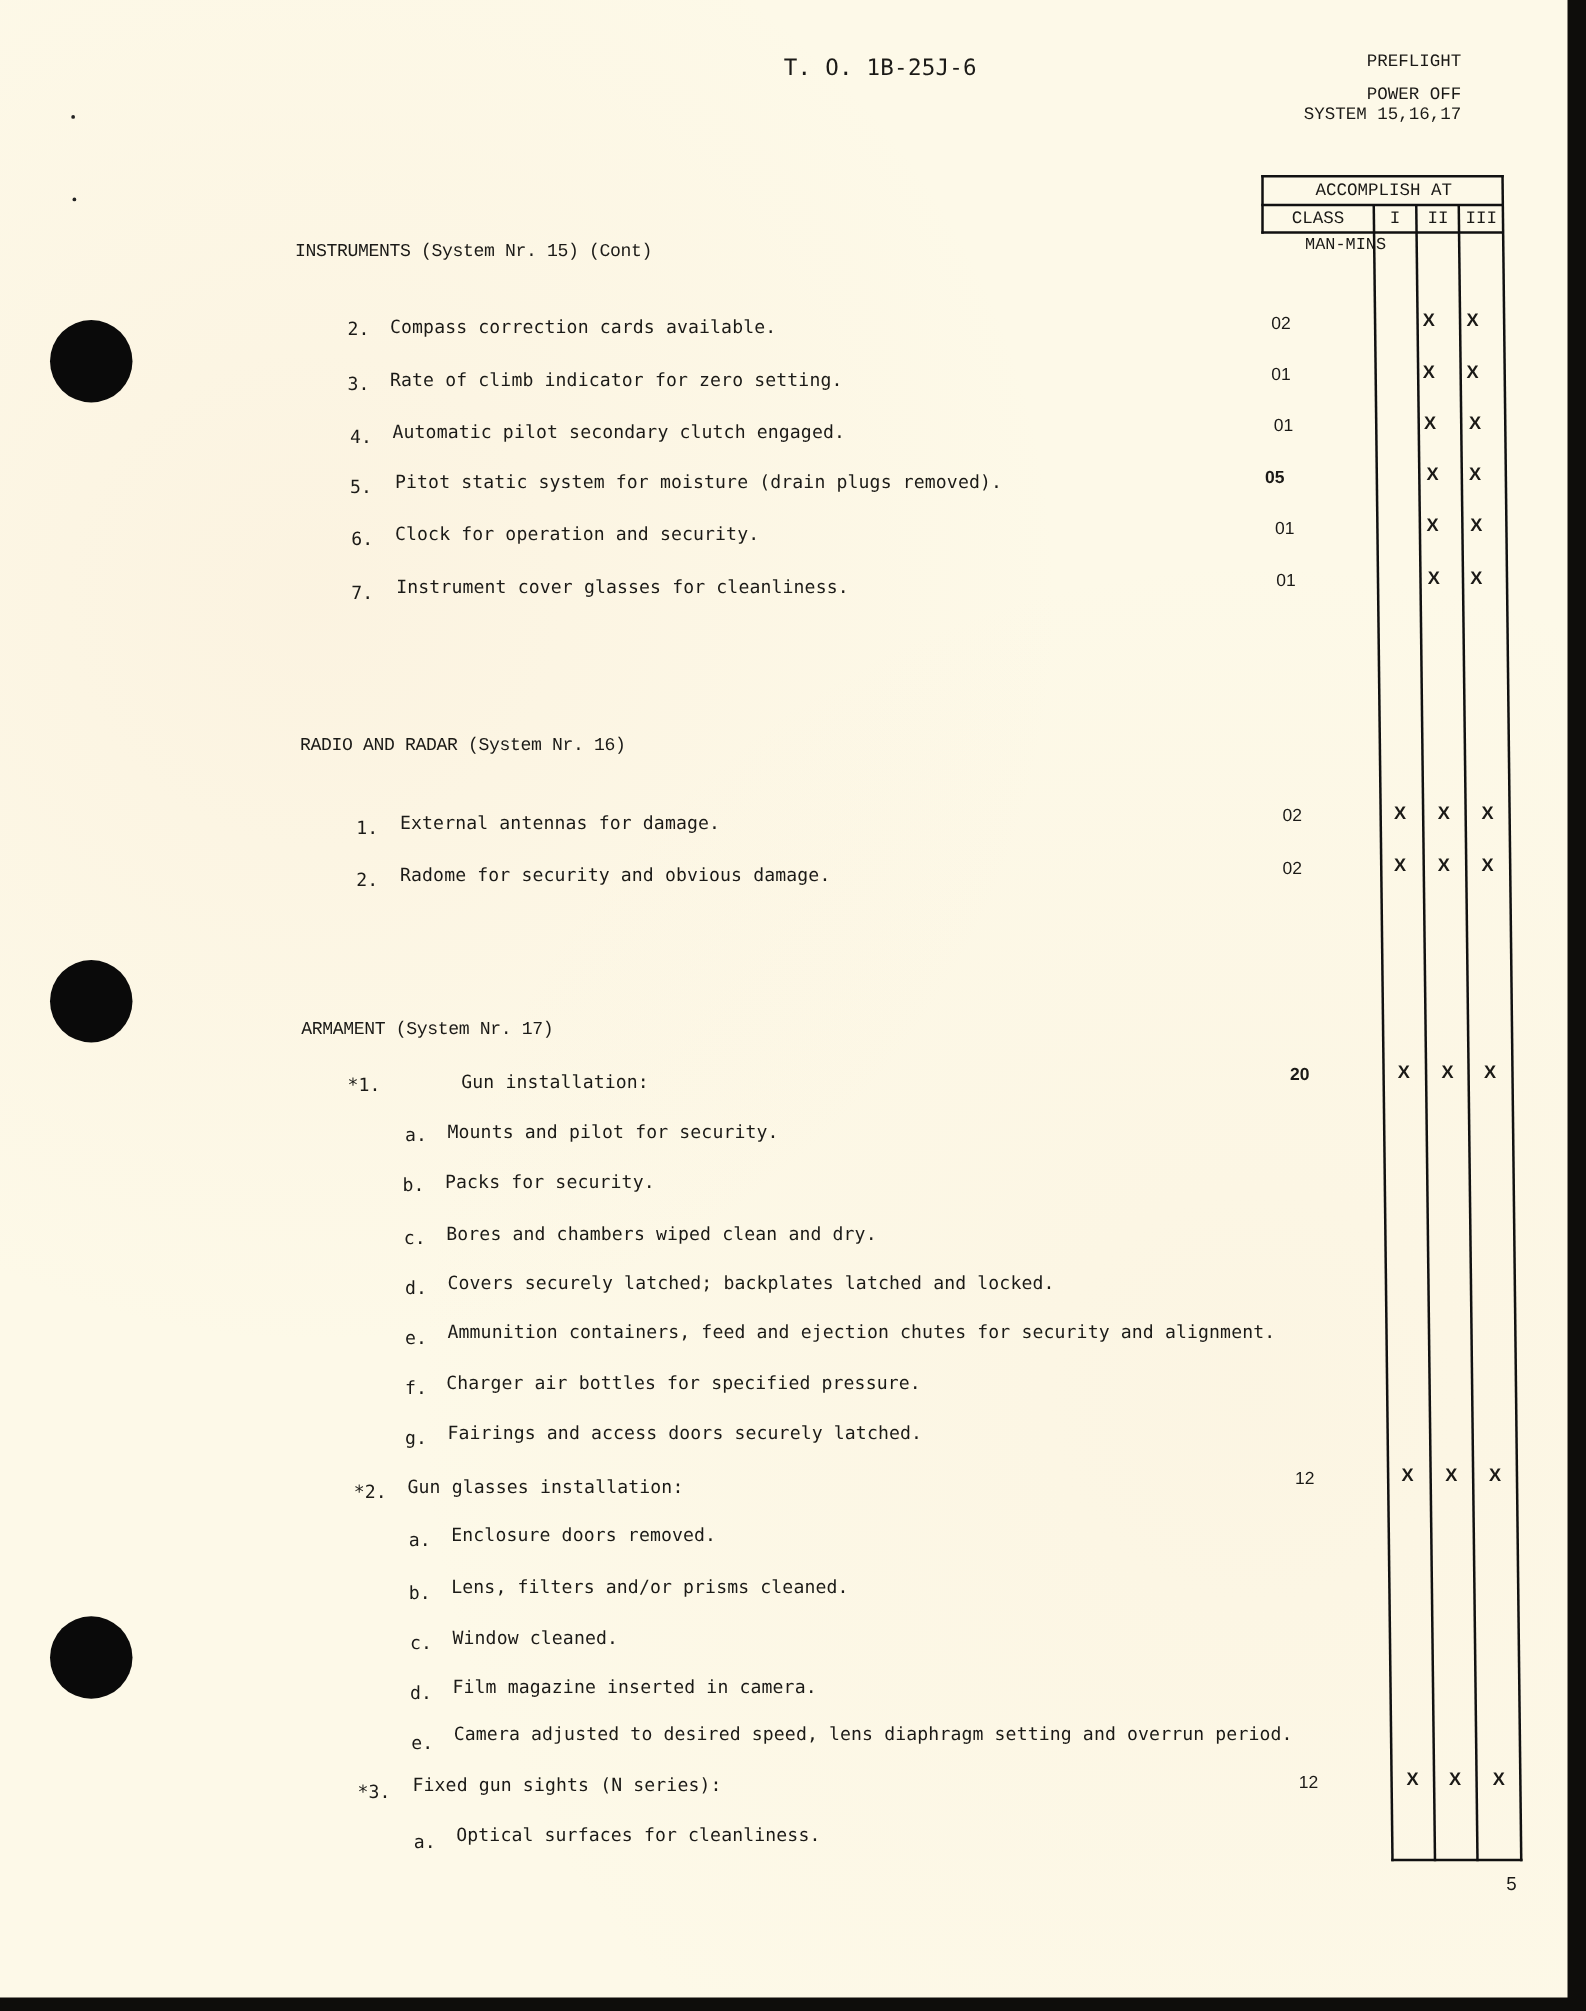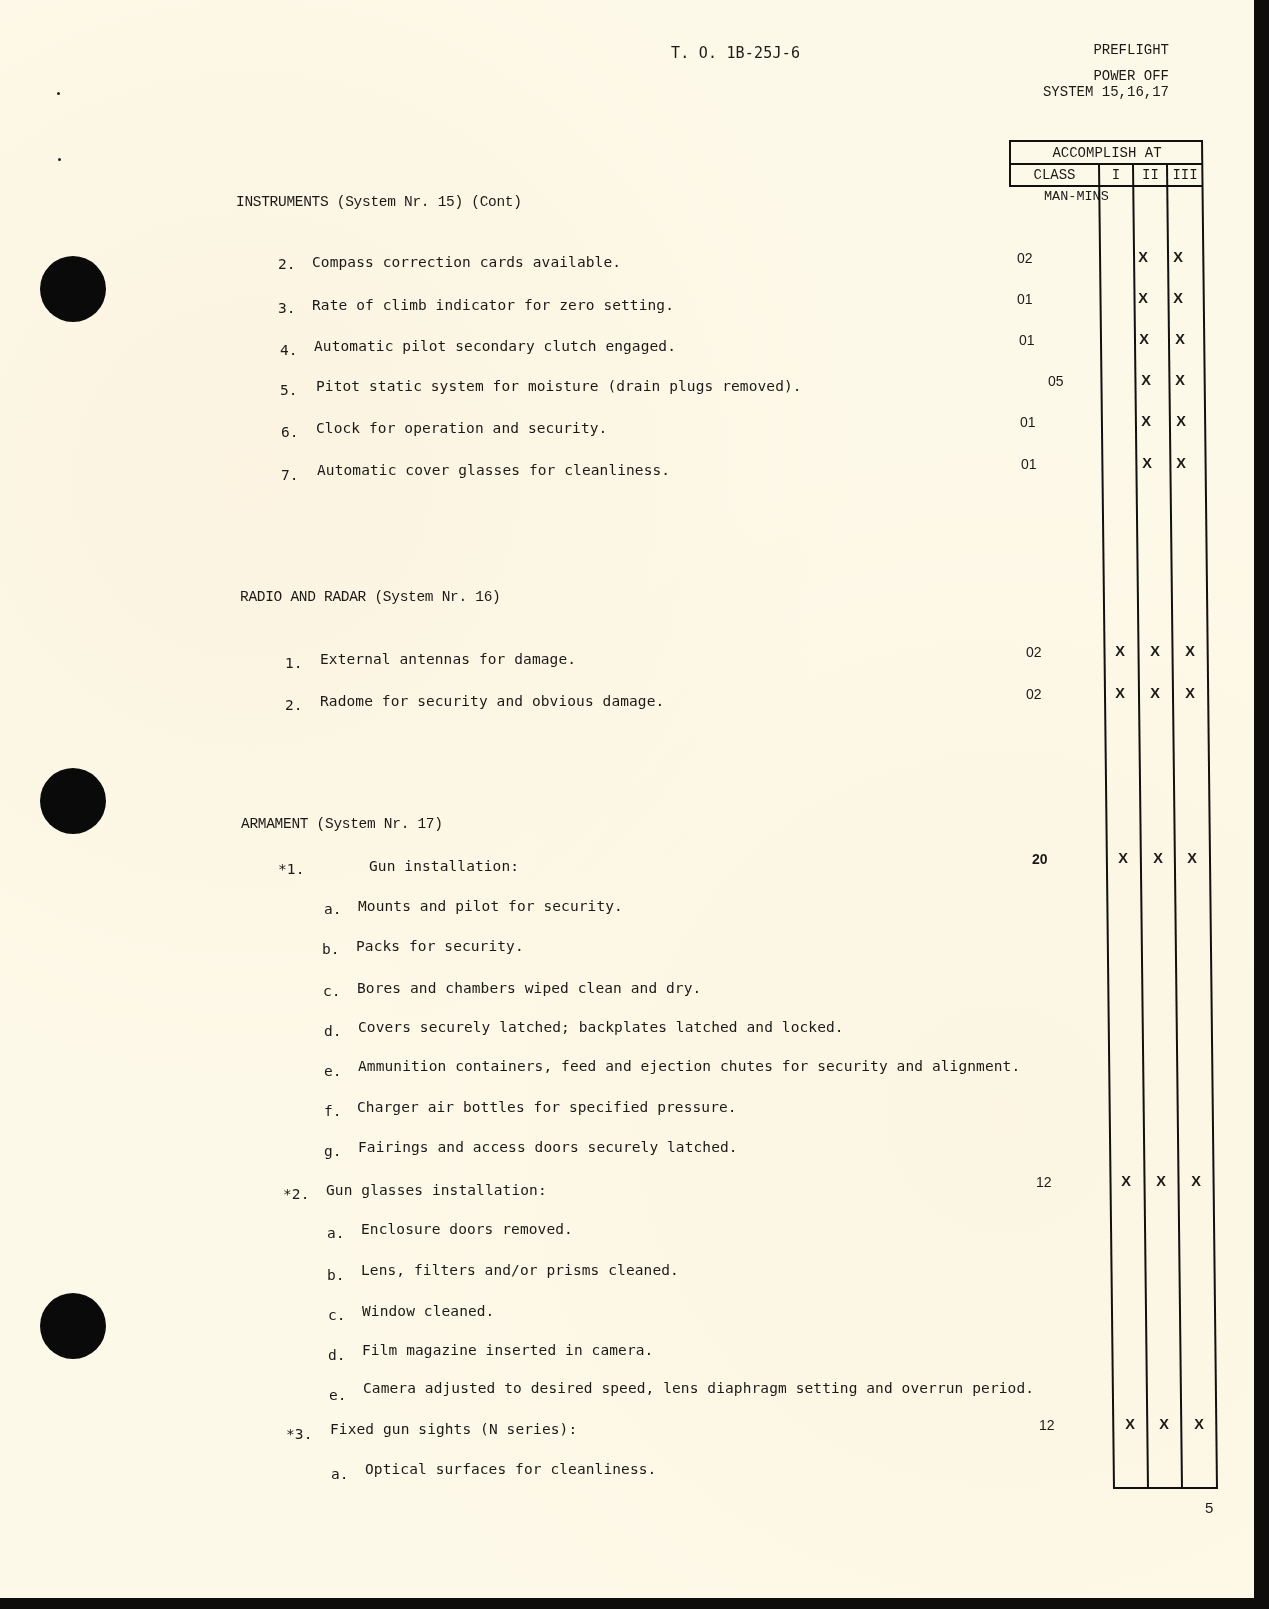--- a/index.html
+++ b/index.html
@@ -12,21 +12,21 @@
   }
   .page {
     position: absolute; left: 0; top: 0;
     width: 1254px; height: 1598px;
     background: #fdf9e8;
     background-image:
       radial-gradient(circle at 20% 30%, rgba(240,200,170,0.12), transparent 40%),
       radial-gradient(circle at 80% 70%, rgba(240,210,180,0.10), transparent 45%);
   }
   .abs { position: absolute; white-space: nowrap; }
-  .hdr { font-size: 15px; letter-spacing: 0.2px; margin-left: 44px; }
+  .hdr { font-size: 18px; letter-spacing: 0.2px; }
   .hdr-small { font-size: 14px; font-family: "Liberation Mono", "DejaVu Sans Mono", monospace; }
   .sec { font-size: 14.5px; font-family: "Liberation Mono", "DejaVu Sans Mono", monospace; letter-spacing: -0.3px; }
   .item { font-size: 14.5px; letter-spacing: 0.1px; }
   .mm { font-size: 14px; font-family: "Liberation Sans", sans-serif; }
   .x { font-size: 14.5px; font-family: "Liberation Sans", sans-serif; font-weight: bold; width: 20px; text-align: center; }
   .hole { position: absolute; width: 66px; height: 66px; border-radius: 50%; background: #0a0a0a; }
   .dot { position: absolute; width: 3px; height: 3px; border-radius: 50%; background: #222; }
   .tbl-line { position: absolute; background: #111; }
   .th { position: absolute; font-size: 14px; font-family: "Liberation Mono", "DejaVu Sans Mono", monospace; text-align: center; }
 </style>
@@ -87,34 +87,34 @@
   <div>
     <span class="abs item" style="left:280px;top:342px;">4.</span>
     <span class="abs item" style="left:314px;top:338px;">Automatic pilot secondary clutch engaged.</span>
     <span class="abs mm" style="left:1019px;top:332px;">01</span>
     <span class="abs x" style="left:1134px;top:331px;">X</span>
     <span class="abs x" style="left:1170px;top:331px;">X</span>
   </div>
   <div>
     <span class="abs item" style="left:280px;top:382px;">5.</span>
     <span class="abs item" style="left:316px;top:378px;">Pitot static system for moisture (drain plugs removed).</span>
-    <span class="abs mm" style="left:1048px;top:373px;">05</span>
+    <span class="abs mm" style="left:1012px;top:373px;font-weight:bold;">05</span>
     <span class="abs x" style="left:1136px;top:372px;">X</span>
     <span class="abs x" style="left:1170px;top:372px;">X</span>
   </div>
   <div>
     <span class="abs item" style="left:281px;top:424px;">6.</span>
     <span class="abs item" style="left:316px;top:420px;">Clock for operation and security.</span>
     <span class="abs mm" style="left:1020px;top:414px;">01</span>
     <span class="abs x" style="left:1136px;top:413px;">X</span>
     <span class="abs x" style="left:1171px;top:413px;">X</span>
   </div>
   <div>
     <span class="abs item" style="left:281px;top:467px;">7.</span>
-    <span class="abs item" style="left:317px;top:462px;">Automatic cover glasses for cleanliness.</span>
+    <span class="abs item" style="left:317px;top:462px;">Instrument cover glasses for cleanliness.</span>
     <span class="abs mm" style="left:1021px;top:456px;">01</span>
     <span class="abs x" style="left:1137px;top:455px;">X</span>
     <span class="abs x" style="left:1171px;top:455px;">X</span>
   </div>
 
   <div class="abs sec" style="left:240px;top:589px;">RADIO AND RADAR (System Nr. 16)</div>
 
   <div>
     <span class="abs item" style="left:285px;top:655px;">1.</span>
     <span class="abs item" style="left:320px;top:651px;">External antennas for damage.</span>

